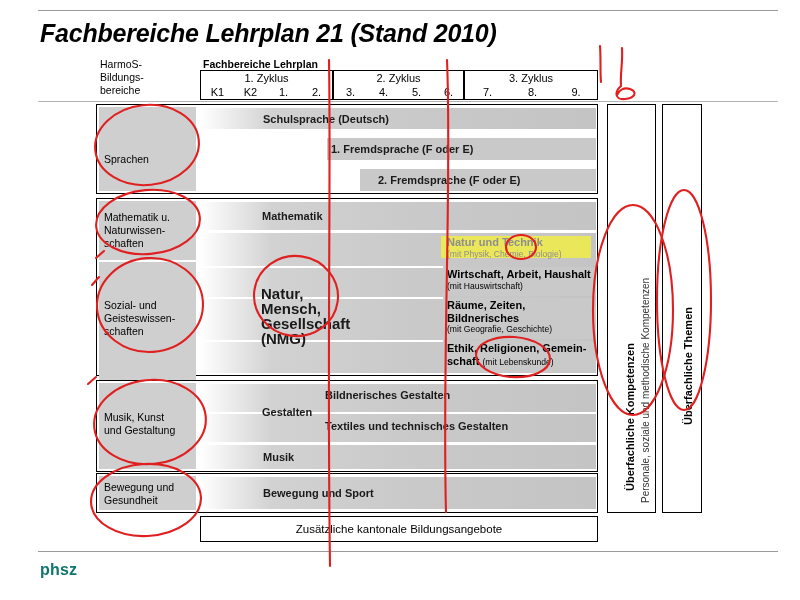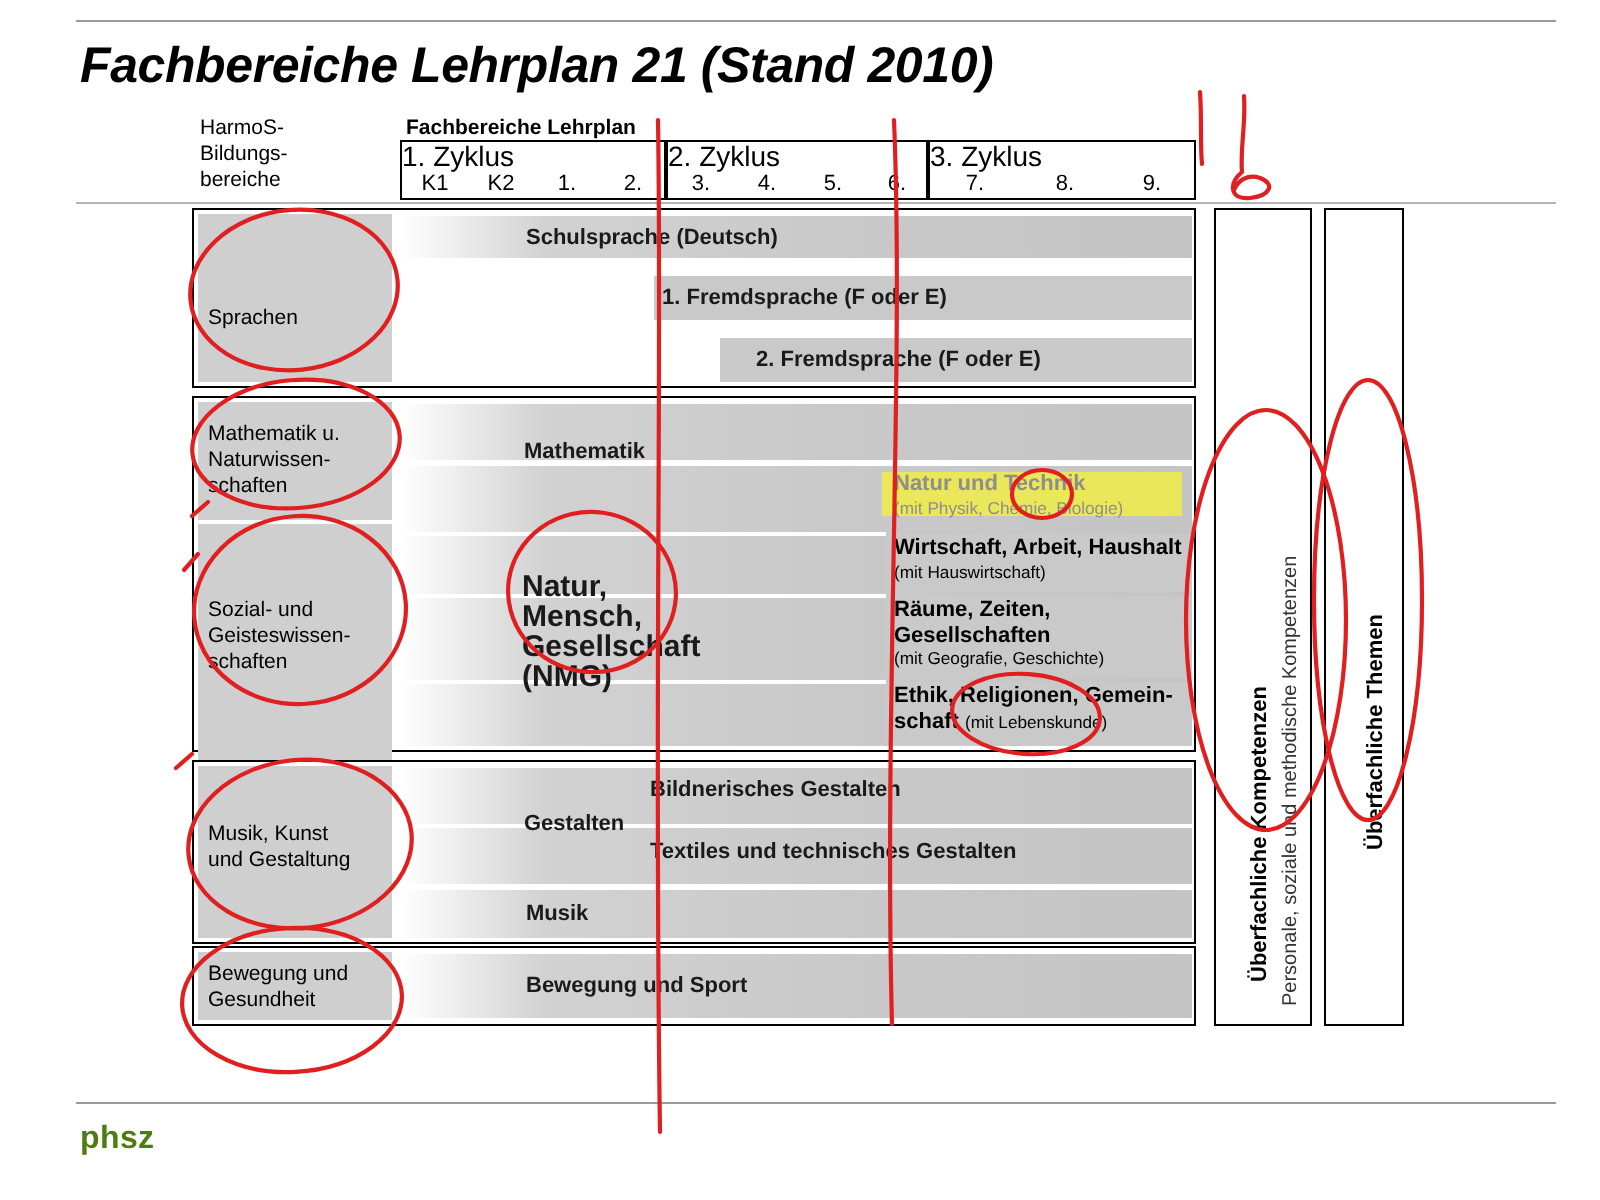--- a/index.html
+++ b/index.html
@@ -14,38 +14,38 @@
   .rule-mid{position:absolute;left:38px;top:101px;width:740px;height:0;border-top:1px solid #b4b4b4;}
   .rule-bottom{position:absolute;left:38px;top:551px;width:740px;height:0;border-top:1.4px solid #9a9a9a;}
 
   
   .title{
     position:absolute;left:40px;top:19px;
     font-size:25px;font-weight:bold;color:#000;letter-spacing:-0.2px;white-space:nowrap;font-style:italic;
   }
   .footer{
     position:absolute;left:40px;top:561px;
-    font-size:16px;font-weight:bold;color:#4d7c0f;letter-spacing:0.2px;
+    font-size:16px;font-weight:bold;color:#0f766e;letter-spacing:0.2px;
   }
 
   
   .hdr-harmos{
     position:absolute;left:100px;top:58px;width:100px;
     font-size:10.5px;color:#000;line-height:13px;
   }
   .hdr-fbl{
     position:absolute;left:203px;top:58px;
     font-size:10.5px;color:#000;white-space:nowrap;font-weight:bold;
   }
 
   
   .cyc-box{position:absolute;top:70px;height:30px;border:1.4px solid #000;box-sizing:border-box;background:#fff;}
   .cyc-title{
     position:absolute;top:0;left:0;right:0;height:14px;line-height:14px;
-    font-size:14px;color:#000;
+    text-align:center;font-size:11px;color:#000;
   }
   .cyc-years{position:absolute;top:14px;left:0;right:0;height:15px;}
   .cyc-years span{
     position:absolute;top:0;height:15px;line-height:15px;text-align:center;
     font-size:11px;color:#000;
   }
 
   
   .blockframe{position:absolute;border:1.6px solid #000;box-sizing:border-box;background:#fff;}
 
@@ -168,21 +168,21 @@
     <div>schaften</div>
   </div>
 
   <div class="catcell" style="left:99px;top:262px;width:97px;height:133px;padding-top:37px;">
     <div>Sozial- und</div>
     <div>Geisteswissen-</div>
     <div>schaften</div>
   </div>
 
   <div class="bar" style="left:200px;top:202px;width:396px;height:28px;"></div>
-  <div class="bar-label" style="left:262px;top:220px;">Mathematik</div>
+  <div class="bar-label" style="left:262px;top:210px;">Mathematik</div>
 
   <div class="bar" style="left:200px;top:233px;width:396px;height:140px;"></div>
   <div class="hsep" style="left:200px;top:266px;width:243px;height:1.5px;background:#ffffff;"></div>
   <div class="hsep" style="left:200px;top:297px;width:243px;height:1.5px;background:#ffffff;"></div>
   <div class="hsep" style="left:200px;top:340px;width:243px;height:1.5px;background:#ffffff;"></div>
 
   <div class="bar-label" style="left:261px;top:274px;font-size:15px;line-height:15px;margin-top:12px;">
     <div>Natur,</div>
     <div>Mensch,</div>
     <div>Gesellschaft</div>
@@ -196,21 +196,21 @@
     <div class="s">(mit Physik, Chemie, Biologie)</div>
   </div>
 
   <div class="rblock" style="left:443px;top:267px;width:153px;height:29px;">
     <div class="t">Wirtschaft, Arbeit, Haushalt</div>
     <div class="s">(mit Hauswirtschaft)</div>
   </div>
 
   <div class="rblock" style="left:443px;top:298px;width:153px;height:41px;">
     <div class="t">Räume, Zeiten,</div>
-    <div class="t">Gesellschaften</div>
+    <div class="t">Bildnerisches</div>
     <div class="s">(mit Geografie, Geschichte)</div>
   </div>
 
   <div class="rblock" style="left:443px;top:341px;width:153px;height:32px;">
     <div class="t">Ethik, Religionen, Gemein-</div>
     <div class="t">
       <span>schaft</span>
       <span class="s">(mit Lebenskunde)</span>
     </div>
   </div>
@@ -231,20 +231,21 @@
   <div class="bar-label" style="left:263px;top:451px;">Musik</div>
 
   <div class="blockframe" style="left:96px;top:473px;width:502px;height:40px;"></div>
   <div class="catcell" style="left:99px;top:476px;width:97px;height:34px;padding-top:5px;">
     <div>Bewegung und</div>
     <div>Gesundheit</div>
   </div>
   <div class="bar" style="left:200px;top:477px;width:396px;height:32px;"></div>
   <div class="bar-label" style="left:263px;top:487px;">Bewegung und Sport</div>
 
+  <div class="wide-row" style="left:200px;top:516px;width:398px;height:26px;line-height:24px;">Zusätzliche kantonale Bildungsangebote</div>
 
   <div class="vbox" style="left:607px;top:104px;width:49px;height:409px;">
     <div class="vtext b" style="left:16px;top:386px;">Überfachliche Kompetenzen</div>
     <div class="vtext n" style="left:32px;top:398px;">Personale, soziale und methodische Kompetenzen</div>
   </div>
 
   <div class="vbox" style="left:662px;top:104px;width:40px;height:409px;">
     <div class="vtext b" style="left:19px;top:320px;">Überfachliche Themen</div>
   </div>
 

